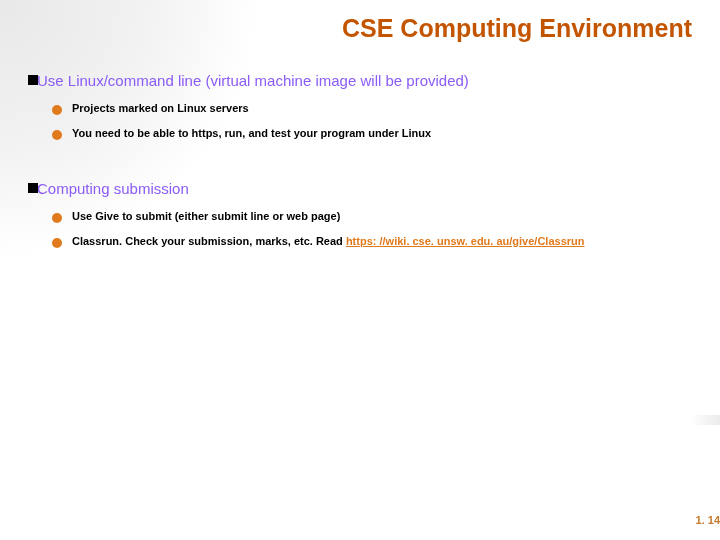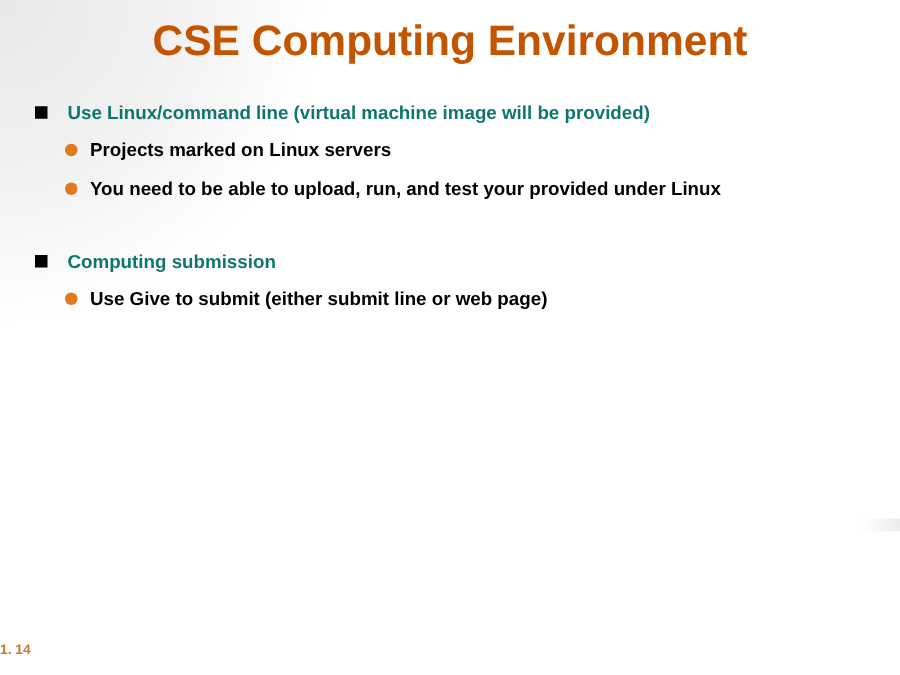--- a/index.html
+++ b/index.html
@@ -25,50 +25,50 @@
     pointer-events: none;
   }
   .slide {
     position: relative;
     width: 100%;
     height: 100%;
     box-sizing: border-box;
     padding: 14px 28px 0 28px;
   }
   .title {
-    text-align: center;
-    font-size: 34px;
+    text-align: right;
+    font-size: 25px;
     font-weight: bold;
     color: #c45500;
     margin: 0 0 28px 0;
   }
   .l1 {
     margin: 0 0 10px 0;
-    padding-left: 26px;
+    padding-left: 9px;
     position: relative;
     font-size: 15px;
-    font-weight: bold;
-    color: #0f766e;
+    font-weight: normal;
+    color: #8b5cf6;
     line-height: 1.35;
   }
   .l1::before {
     content: "";
     position: absolute;
     left: 0;
     top: 4px;
     width: 10px;
     height: 10px;
     background: #000;
   }
   .l2 {
     margin: 0 0 10px 0;
     padding-left: 20px;
     margin-left: 24px;
     position: relative;
-    font-size: 15px;
+    font-size: 11px;
     font-weight: bold;
     color: #000;
     line-height: 1.35;
   }
   .l2::before {
     content: "";
     position: absolute;
     left: 0;
     top: 4px;
     width: 10px;
@@ -82,21 +82,21 @@
   .link {
     color: #e07a1d;
     text-decoration: underline;
     cursor: pointer;
   }
   .pagenum {
     position: absolute;
     bottom: 14px;
     left: 0;
     width: 100%;
-    text-align: left;
+    text-align: right;
     font-size: 11px;
     font-weight: bold;
     color: #c77a2d;
   }
   .smudge {
     position: absolute;
     right: 0;
     bottom: 115px;
     width: 30px;
     height: 10px;
@@ -108,24 +108,28 @@
 <body>
 
 <div class="corner-gradient"></div>
 
 <div class="slide">
 
   <h1 class="title">CSE Computing Environment</h1>
 
   <div class="l1">Use Linux/command line (virtual machine image will be provided)</div>
   <div class="l2">Projects marked on Linux servers</div>
-  <div class="l2">You need to be able to upload, run, and test your provided under Linux</div>
+  <div class="l2">You need to be able to https, run, and test your program under Linux</div>
 
   <div class="group-gap"></div>
 
   <div class="l1">Computing submission</div>
   <div class="l2">Use Give to submit (either submit line or web page)</div>
+  <div class="l2">
+    <span>Classrun. Check your submission, marks, etc. Read </span>
+    <span class="link">https: //wiki. cse. unsw. edu. au/give/Classrun</span>
+  </div>
 
 </div>
 
 <div class="smudge"></div>
 
 <div class="pagenum">1. 14</div>
 
 </body></html>

